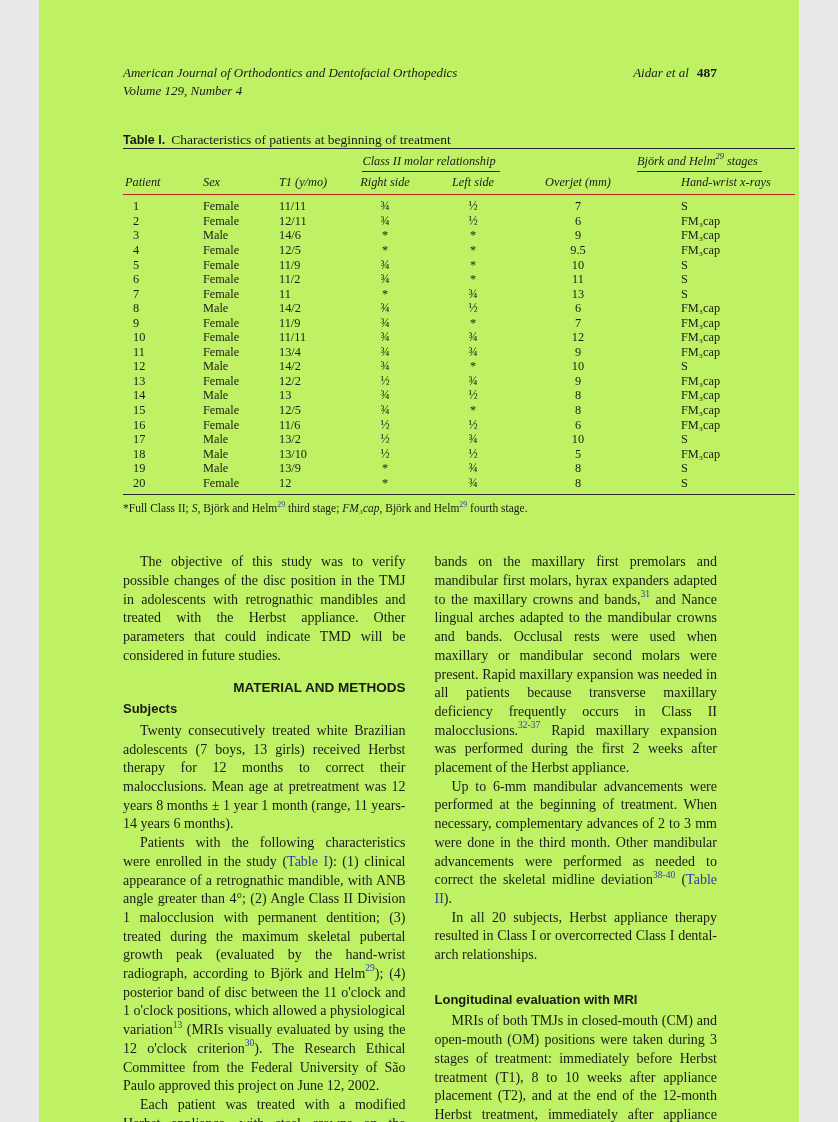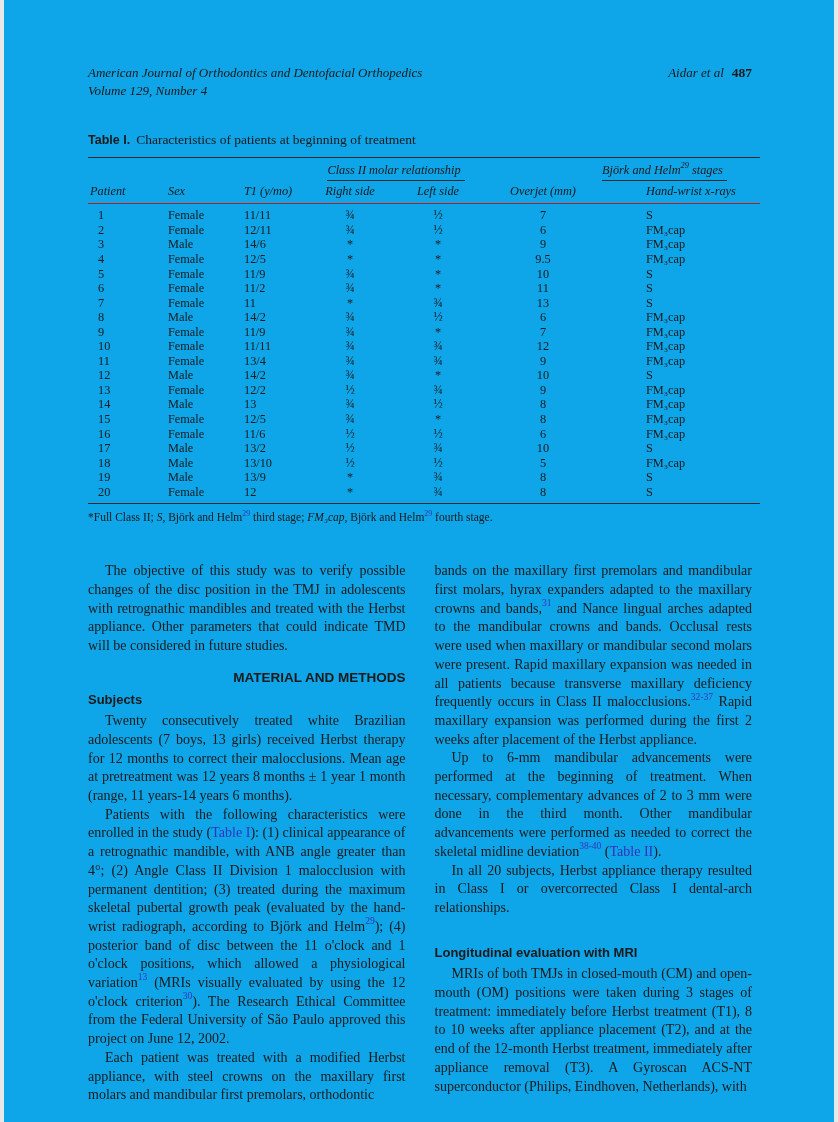--- a/index.html
+++ b/index.html
@@ -1,33 +1,33 @@
 <!DOCTYPE html>
 <html><head>
 <meta charset="utf-8">
 <style>
   * { margin:0; padding:0; box-sizing:border-box; }
   html,body { background:#e8e8e8; }
   .page {
-    width:830px; height:1122px; margin:0 auto; background:#0ea5e9;
+    width:760px; height:1122px; margin:0 auto; background:#bef264;
     font-family:"Liberation Serif", serif; color:#1a1a1a;
     padding:64px 82px 40px 84px; position:relative; overflow:hidden;
   }
   
   .runhead { display:flex; justify-content:space-between; font-size:13px; line-height:1.4; }
   .runhead .left { font-style:italic; }
   .runhead .right { font-style:italic; white-space:nowrap;margin-left:38px; }
   .runhead .pageno { font-style:normal; font-weight:bold; margin-left:8px; font-size:13.5px; }
   
   .table-section { margin-top:32px; }
   .tbl-title { font-size:13.5px; }
   .tbl-title .lbl { font-family:"Liberation Sans", sans-serif; font-weight:bold; font-size:12.5px; margin-right:6px; }
   table.tbl {
     width:100%; border-collapse:collapse; table-layout:fixed;
-    margin-top:9px; font-size:12.3px;
+    font-size:12.3px;
     border-top:1.2px solid #2a2a2a; border-bottom:1.2px solid #2a2a2a;
   }
   .tbl th { font-weight:normal; font-style:italic; text-align:left; }
   .tbl .grp-row th { padding:5px 0 0 0; vertical-align:bottom; }
   .grp-underline { display:inline-block; border-bottom:1px solid #2a2a2a; padding:0 4px 2px 0; }
   .grp-mol { text-align:center !important; }
   .grp-stage { text-align:left; }
   .tbl .col-row th { border-bottom:1px solid #b91c1c; padding:3px 0 4px 0; }
   .tbl tbody td { padding:0; line-height:14.55px; font-style:normal; }
   .tbl tbody tr:first-child td { padding-top:4px; }

